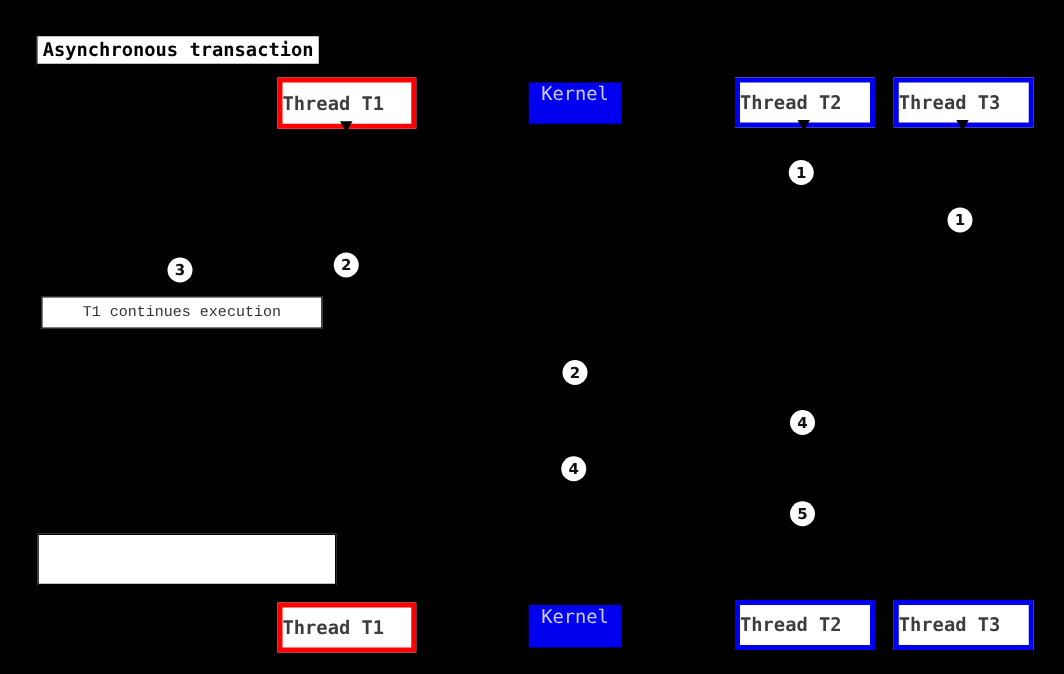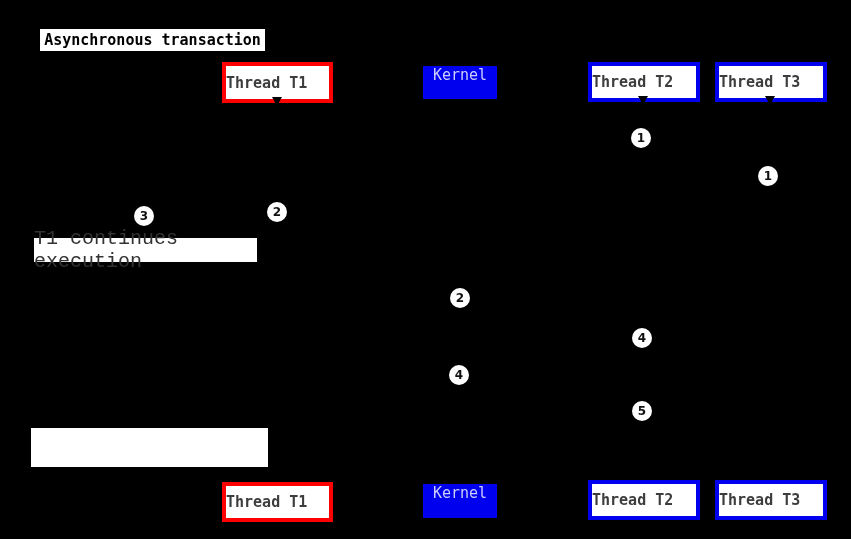--- a/index.html
+++ b/index.html
@@ -18,26 +18,25 @@
     display: flex;
     align-items: center;
     justify-content: center;
     border: 1px solid #000;
   }
   .title-box {
     color: var(--title-text, #000);
     font-size: 15px;
     font-weight: bold;
     letter-spacing: 0px;
-    margin-left: 10px;
   }
   .note-box {
     color: var(--note-text, #333);
     font-family: "Liberation Mono", monospace;
-    font-size: 20px;
+    font-size: 12px;
   }
   .actor {
     position: absolute;
     background: #ffffff;
     box-sizing: border-box;
     display: flex;
     align-items: center;
     justify-content: flex-start;
     color: var(--actor-text, #3d3d3d);
     font-size: 15px;

